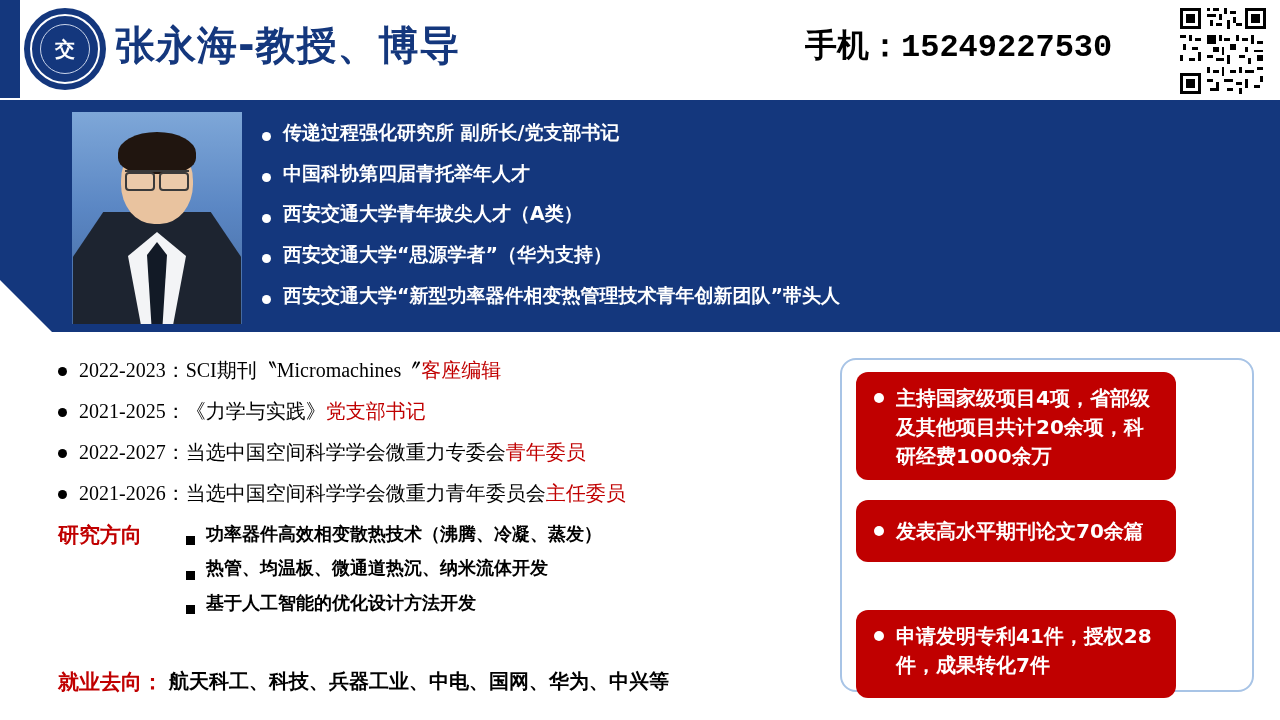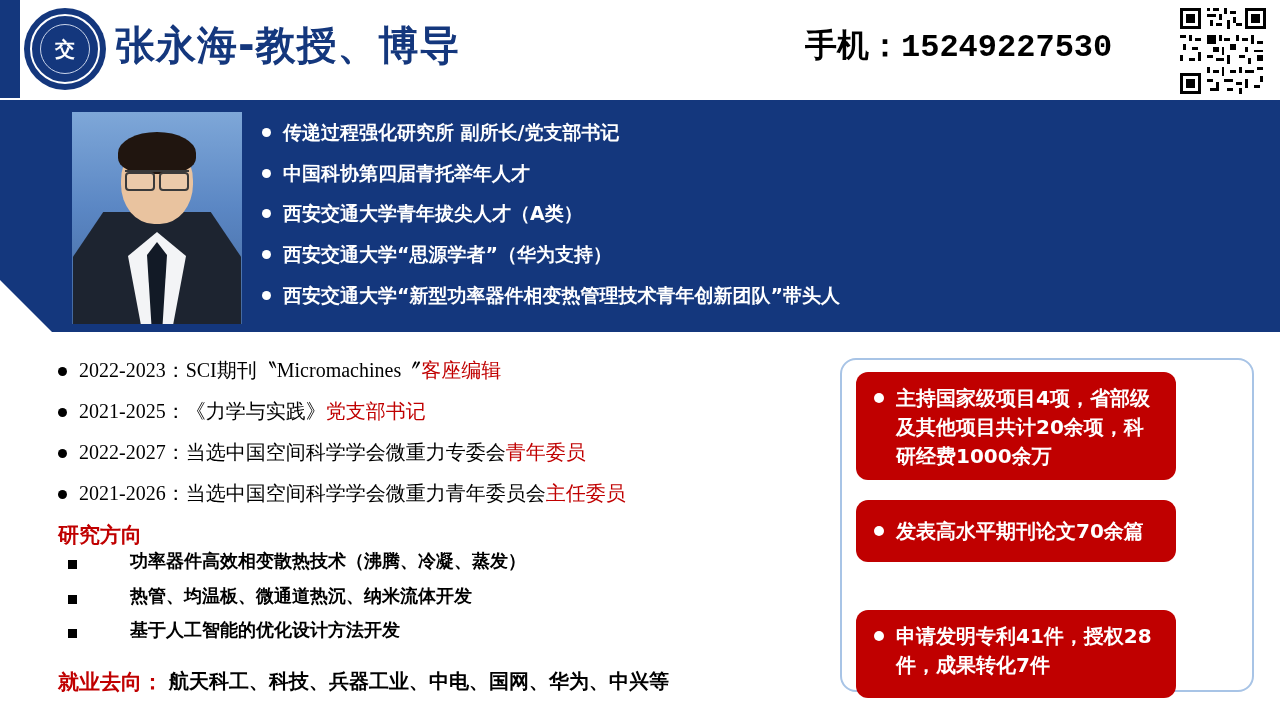--- a/index.html
+++ b/index.html
@@ -88,21 +88,21 @@
   }
   .photo .tie{
     position:absolute;left:50%;bottom:0;transform:translateX(-50%);
     width:20px;height:82px;background:#121a26;
     clip-path:polygon(50% 0, 100% 16%, 78% 100%, 22% 100%, 0 16%);
   }
   .banner-list{
     position:absolute;left:262px;top:120px;width:990px;
   }
   .banner-list .row{
-    display:flex;align-items:flex-start;margin-bottom:15px;
+    display:flex;align-items:center;margin-bottom:15px;
   }
   .banner-list .bullet{
     width:9px;height:9px;border-radius:50%;background:#ffffff;margin:8px 12px 0 0;flex:none;
   }
   .banner-list .txt{
     color:#ffffff;font-size:19px;font-weight:bold;line-height:1.35;
     font-family:"DejaVu Sans","Liberation Sans",sans-serif;
   }
   
   .left-col{
@@ -113,29 +113,29 @@
   }
   .entry .b{
     width:9px;height:9px;border-radius:50%;background:#000;margin:9px 12px 0 0;flex:none;
   }
   .entry .e-text{
     font-family:"Liberation Serif","DejaVu Serif",serif;
     font-size:20px;color:#000;line-height:1.25;
   }
   .entry .e-text .red{color:#c00000;margin-top:47px;}
   .section{
-    display:flex;align-items:flex-start;margin-top:10px;flex-direction:column;
+    display:flex;align-items:flex-start;margin-top:10px;
   }
   .sec-label{
     color:#c00000;font-weight:bold;font-size:21px;flex:none;width:118px;
     font-family:"DejaVu Sans","Liberation Sans",sans-serif;
     line-height:1.3;
   }
   .sec-items{flex:1;}
-  .sq-row{display:flex;align-items:center;margin-bottom:11px;gap:42px;}
+  .sq-row{display:flex;align-items:flex-end;margin-bottom:11px;}
   .sq{width:9px;height:9px;background:#000;margin:8px 11px 0 10px;flex:none;}
   .sq-txt{
     font-size:18px;font-weight:bold;color:#000;line-height:1.3;
     font-family:"DejaVu Sans","Liberation Sans",sans-serif;
   }
   .job-row{
     position:absolute;left:58px;top:668px;display:flex;align-items:flex-start;
   }
   .job-label{
     color:#c00000;font-weight:bold;font-size:21px;

